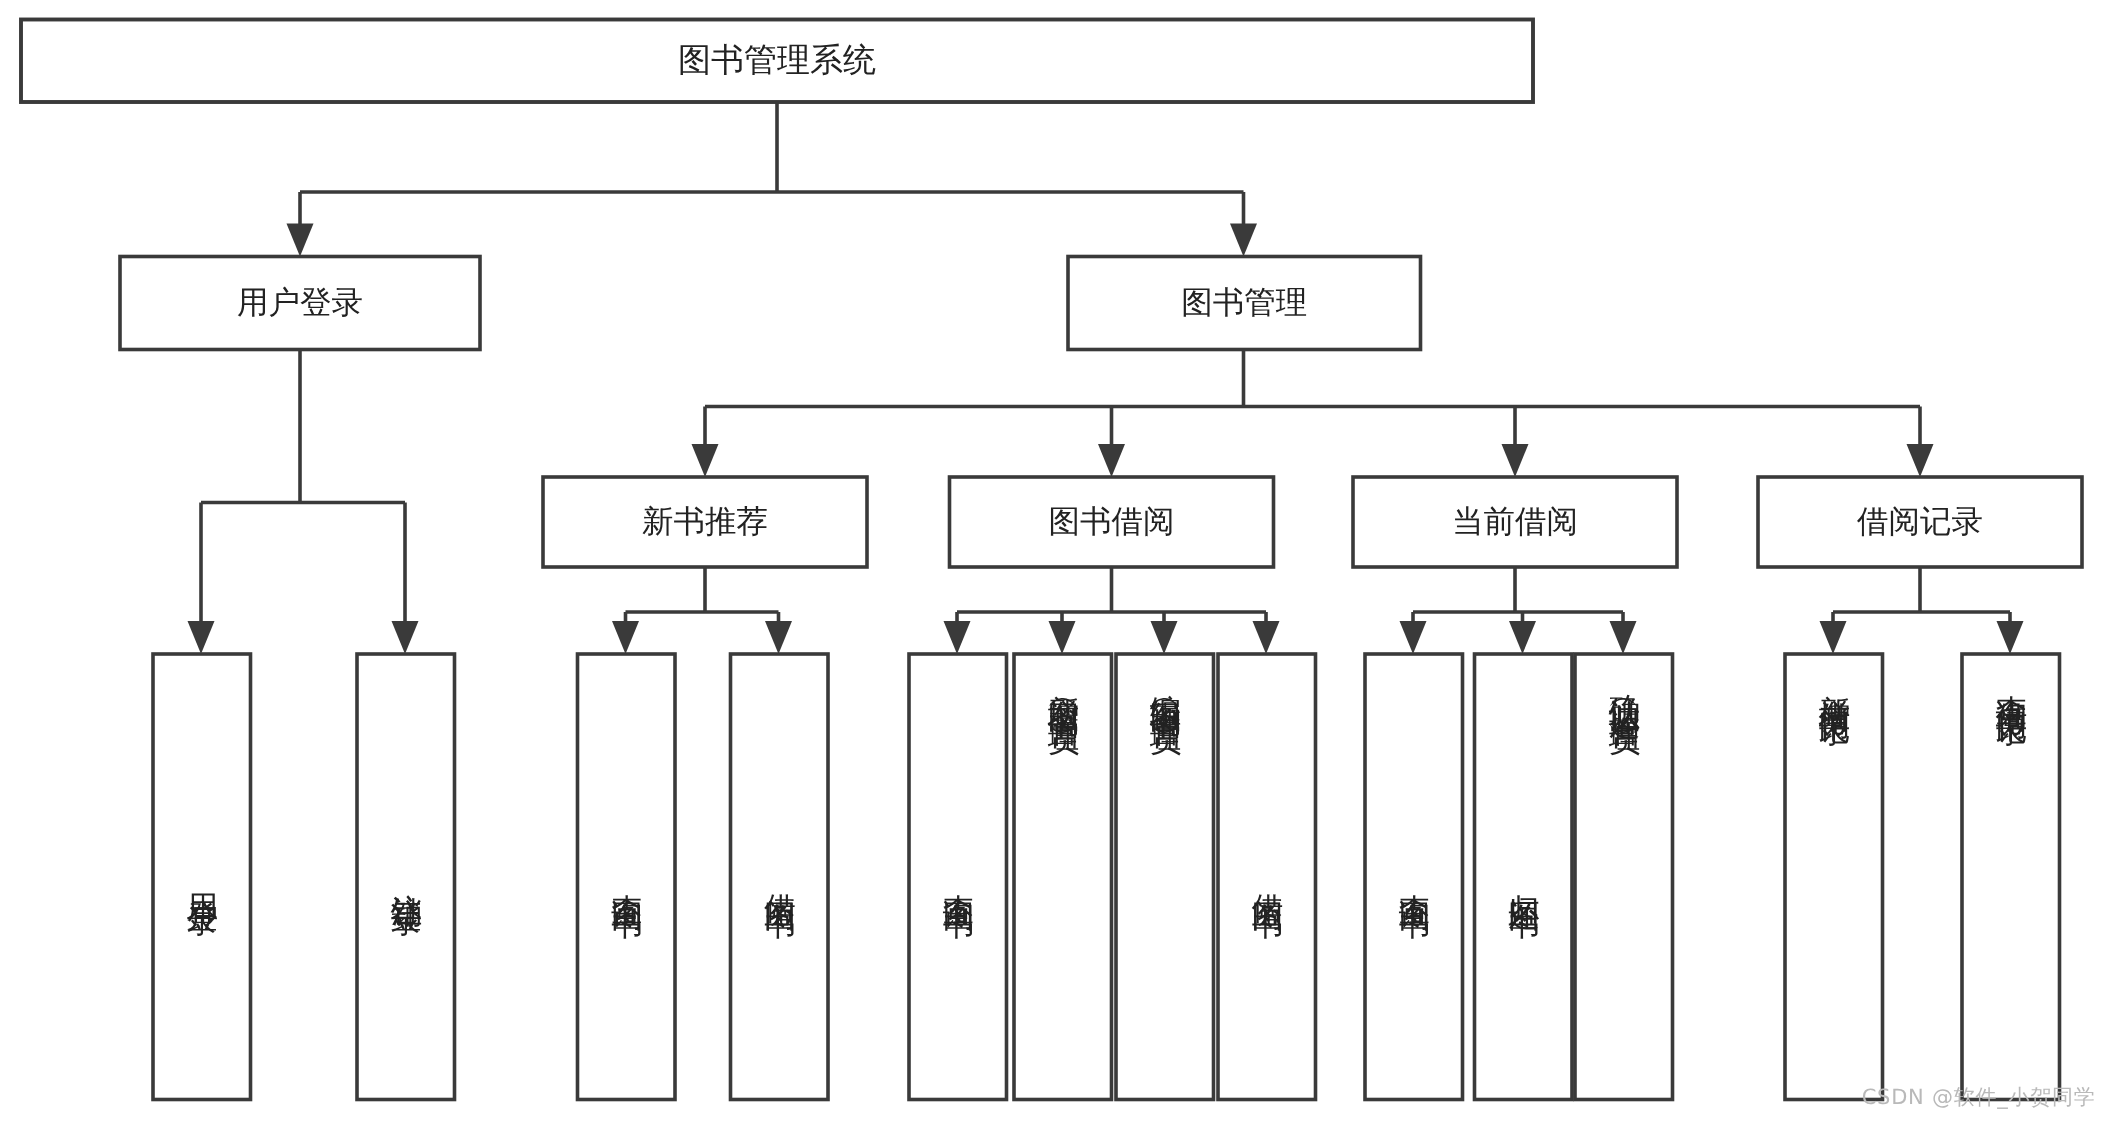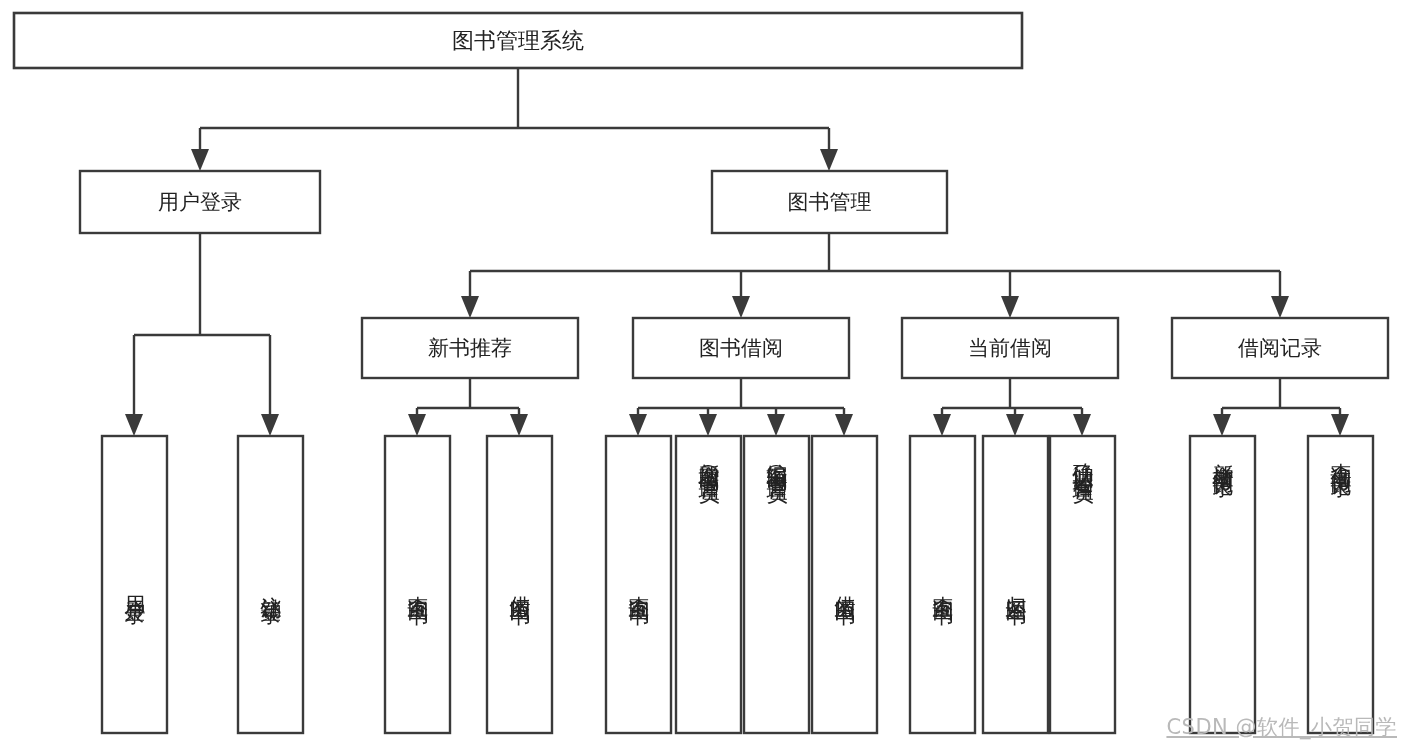--- a/index.html
+++ b/index.html
@@ -68,25 +68,24 @@
     line-height: 1;
     letter-spacing: 3px;
     color: #222222;
     white-space: nowrap;
   }
   .watermark {
     position: absolute;
     right: 8px;
     bottom: 6px;
     font-family: "DejaVu Sans", "Liberation Sans", sans-serif;
-    font-size: 21px;
+    font-size: 14px;
     color: #b9b9b9;
     letter-spacing: 0.5px;
     user-select: none;
-    text-decoration: underline;
   }
 </style>
 </head>
 <body>
 
 <div id="diagram-root">
   <svg class="flow" viewBox="0 0 1405 747">
     <g id="connectors-layer">
         <line x1="518" y1="68" x2="518" y2="128" class="link-line"></line>
         <line x1="200" y1="128" x2="829" y2="128" class="link-line"></line>

